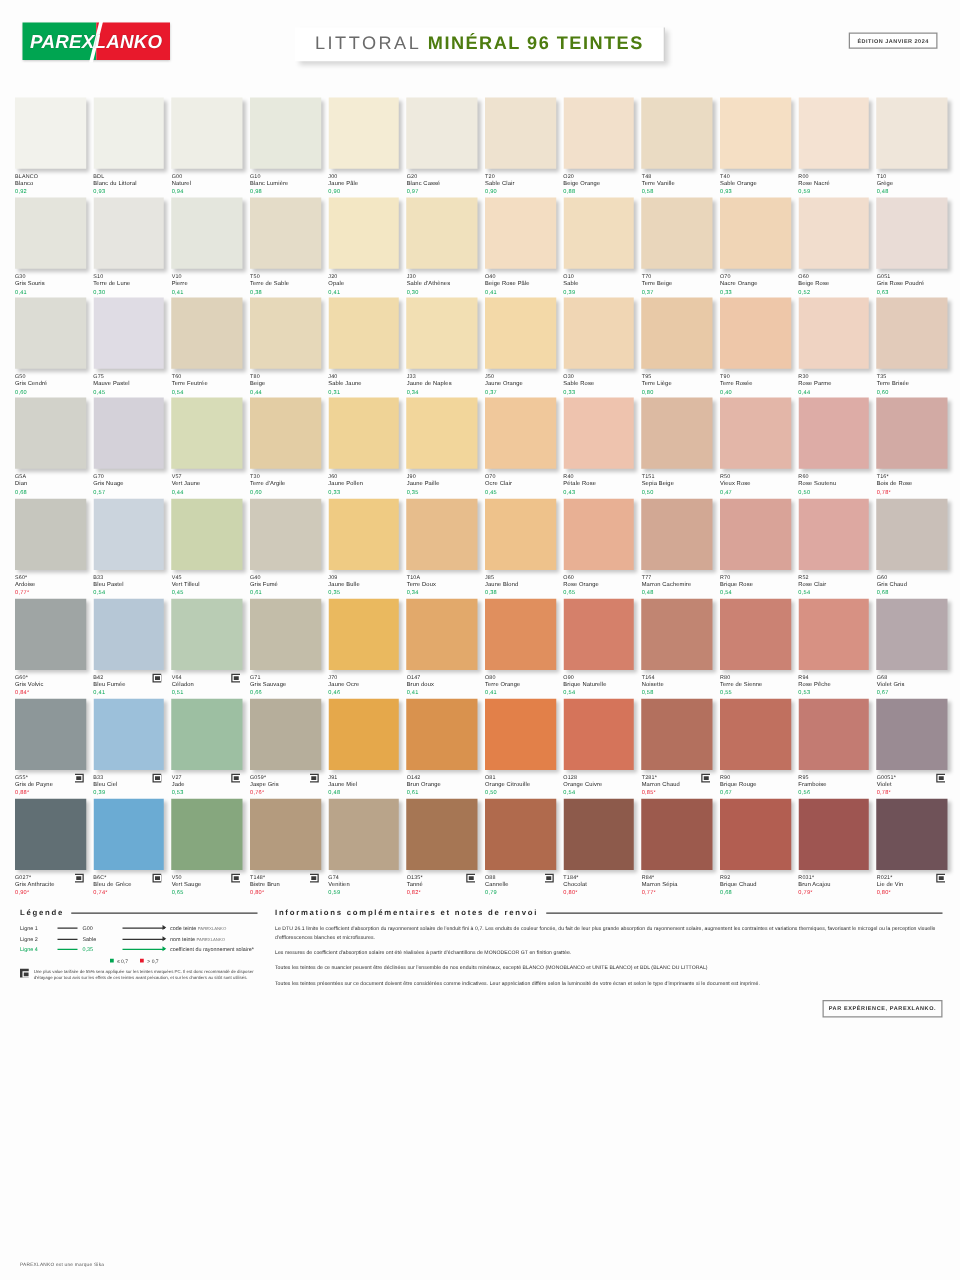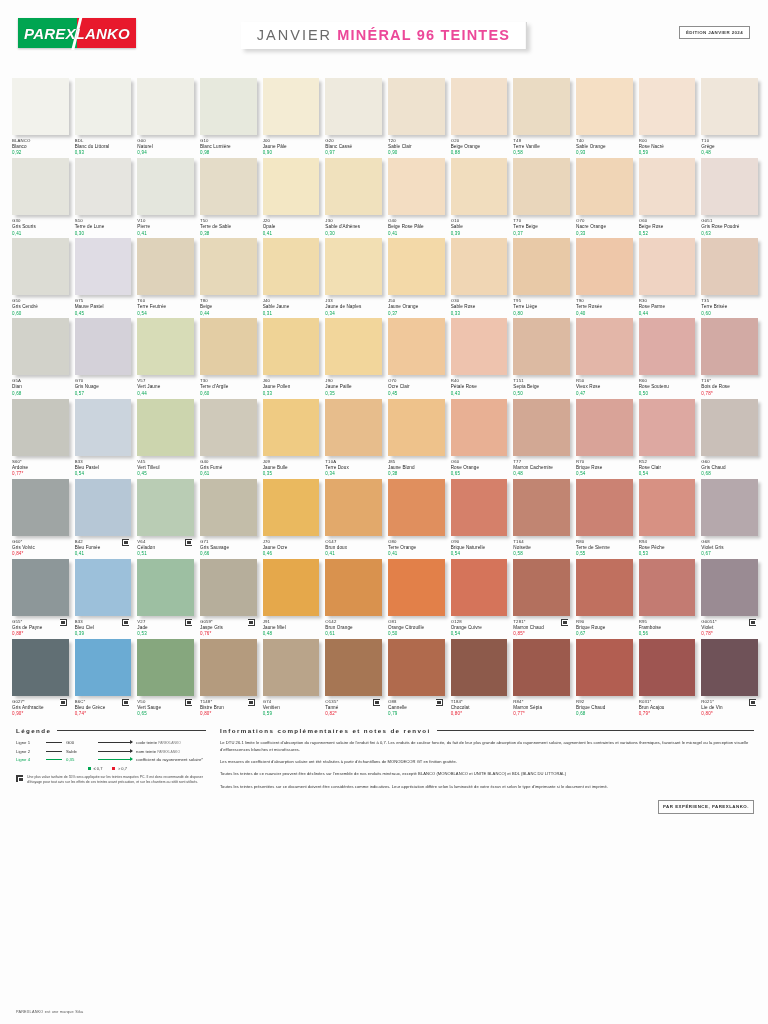--- a/index.html
+++ b/index.html
@@ -61,21 +61,21 @@
     border-right: 1px solid #cfcfcf;
     padding: 5px 16px 6px 16px;
     box-shadow: 3px 3px 4px rgba(0,0,0,.16);
   }
   .title {
     font-size: 14.5px;
     letter-spacing: 1.2px;
     color: #3b3b3b;
     white-space: nowrap;
   }
-  .title b { font-weight: bold; color: #ec4899; }
+  .title b { font-weight: bold; color: #4d7c0f; }
   .title .thin { font-weight: 300; color: #6a6a6a; letter-spacing: 2px; }
 
   .edition {
     position: absolute;
     right: 18px;
     top: 26px;
     border: 1px solid #8d8d8d;
     padding: 3px 6px;
     font-size: 4.4px;
     letter-spacing: .4px;
@@ -260,21 +260,21 @@
   <div class="header">
     <div class="logo">
       <div class="logo-left"></div>
       <div class="logo-right"></div>
       <div class="logo-slash"></div>
       <div class="logo-text">PAREXLANKO</div>
     </div>
 
     <div class="title-wrap">
       <div class="title">
-        <span class="thin">JANVIER</span>
+        <span class="thin">LITTORAL</span>
         <b>MINÉRAL 96 TEINTES</b>
       </div>
     </div>
 
     <div class="edition">ÉDITION JANVIER 2024</div>
   </div>
 
   <div class="grid" id="grid">
       <div class="row">
         <div class="cell">

